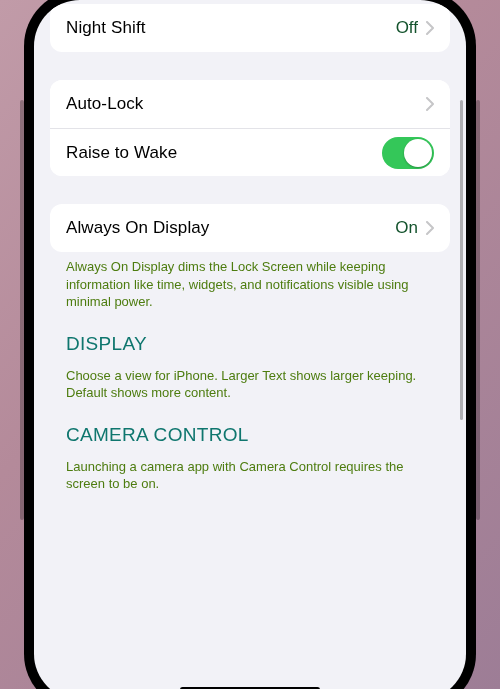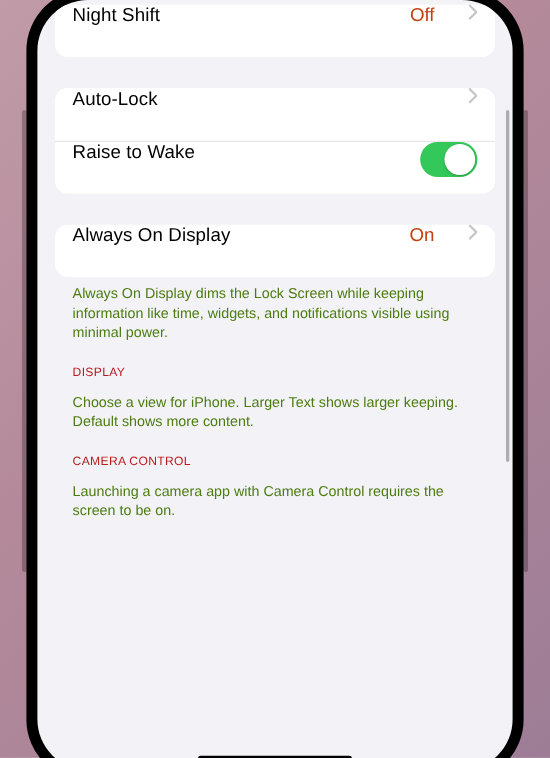--- a/index.html
+++ b/index.html
@@ -41,37 +41,37 @@
   }
   .group {
     background: #ffffff;
     border-radius: 12px;
     overflow: hidden;
     margin-top: 0;
   }
   .group + .section-gap { height: 28px; }
   .row {
     display: flex;
+    align-items: center;
     height: 48px;
     padding: 0 16px;
     background: #fff;
-    gap: 23px;
   }
   .row + .row {
     border-top: 0.5px solid #e3e3e8;
   }
   .row-label {
     flex: 1;
     font-size: 17px;
     color: #000;
     letter-spacing: 0.1px;
   }
   .row-value {
     font-size: 17px;
-    color: #c2410c;
+    color: #14532d;
     margin-right: 8px;
   }
   .chevron {
     width: 8px;
     height: 14px;
     flex: 0 0 auto;
   }
   .chevron svg { display: block; }
   .toggle {
     width: 52px;
@@ -91,22 +91,22 @@
     background: #fff;
     box-shadow: 0 1px 2px rgba(0,0,0,0.25), 0 0 0 0.5px rgba(0,0,0,0.04);
   }
   .footer-text {
     font-size: 13px;
     color: #4d7c0f;
     line-height: 1.35;
     padding: 6px 16px 0 16px;
   }
   .section-header {
-    font-size: 11px;
-    color: #b91c1c;
+    font-size: 19px;
+    color: #0f766e;
     padding: 22px 16px 6px 16px;
     text-transform: uppercase;
     letter-spacing: 0.3px;
   }
   .home-indicator {
     position: absolute;
     bottom: 8px;
     left: 50%;
     transform: translateX(-50%);
     width: 140px;

